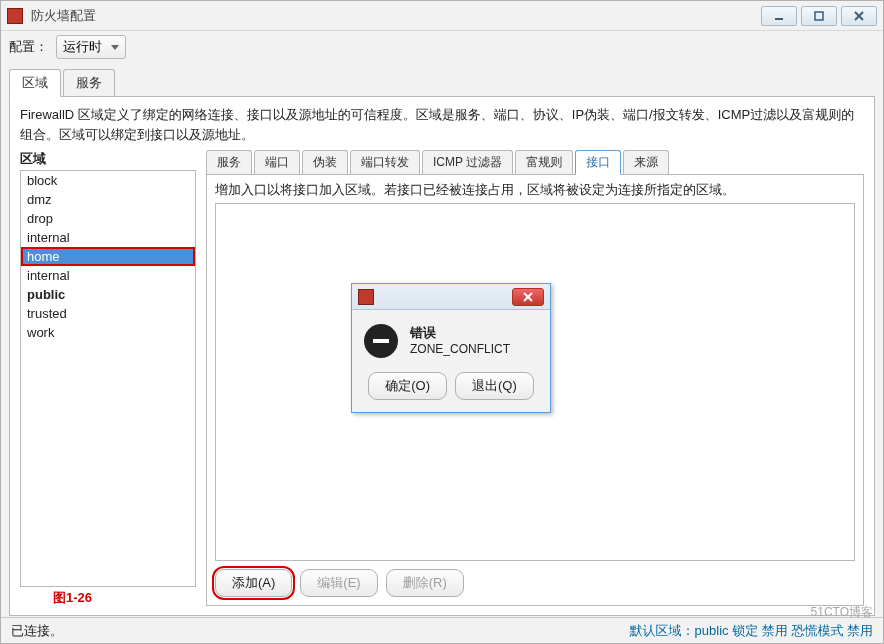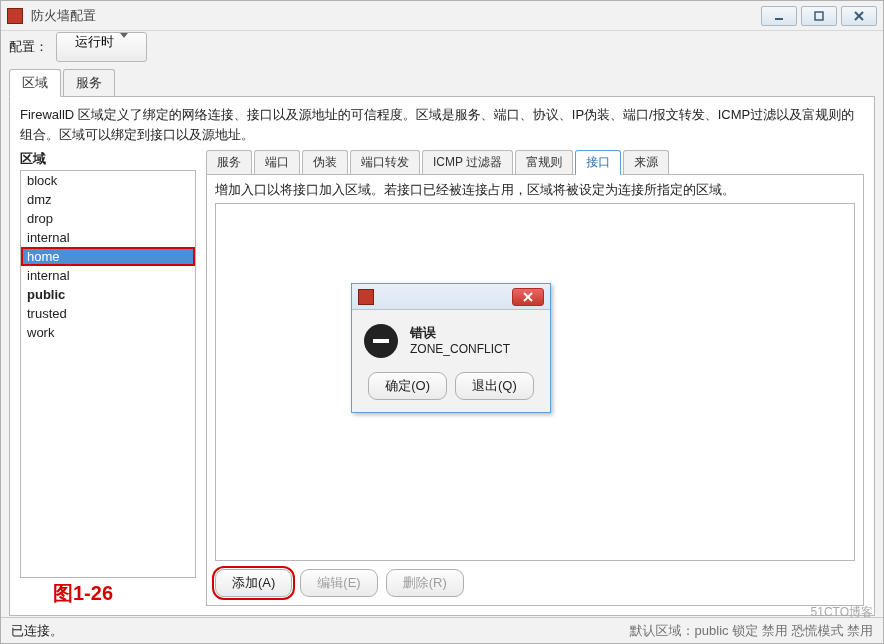--- a/index.html
+++ b/index.html
@@ -7,54 +7,54 @@
   .window { width: 884px; height: 644px; background: #f2f2f2; border: 1px solid #b0b0b0; display: flex; flex-direction: column; position: relative; }
   .titlebar { height: 30px; background: #f2f2f2; display: flex; align-items: center; padding: 0 6px; border-bottom: 1px solid #d8d8d8; }
   .titlebar .icon { width: 16px; height: 16px; background: #c0392b; margin-right: 8px; border: 1px solid #7a1f14; }
   .titlebar .title { flex: 1; color: #444; }
   .winbtn { width: 36px; height: 20px; margin-left: 4px; border: 1px solid #a8b8c4; background: linear-gradient(#f4f8fb,#dce6ee); display: flex; align-items: center; justify-content: center; border-radius: 2px; cursor: pointer; }
   .winbtn svg { width: 14px; height: 14px; }
   .menubar { height: 26px; display: flex; align-items: center; padding: 0 8px; gap: 16px; }
   .menubar span { color: #222; cursor: pointer; }
   .configrow { height: 32px; display: flex; align-items: center; padding: 0 8px; gap: 8px; }
   .configrow .lbl { color: #222; }
-  .dropdown { height: 30px; min-width: 70px; border: 1px solid #b8b8b8; background: linear-gradient(#fdfdfd,#ececec); border-radius: 3px; display: flex; align-items: flex-start; padding: 0 18px; gap: 6px; cursor: pointer; }
+  .dropdown { height: 24px; min-width: 70px; border: 1px solid #b8b8b8; background: linear-gradient(#fdfdfd,#ececec); border-radius: 3px; display: flex; align-items: center; padding: 0 6px; gap: 6px; cursor: pointer; }
   .dropdown .chev { width: 0; height: 0; border-left: 4px solid transparent; border-right: 4px solid transparent; border-top: 5px solid #666; margin-left: auto; }
   .tabs-outer { padding: 6px 8px 0 8px; display: flex; gap: 2px; }
   .tab-o { padding: 4px 12px; border: 1px solid #b8b8b8; border-bottom: none; background: #f2f2f2; border-radius: 3px 3px 0 0; cursor: pointer; color: #333; }
   .tab-o.active { background: #fff; border-bottom: 1px solid #fff; position: relative; z-index: 2; }
   .panel-o { margin: 0 8px 0 8px; border: 1px solid #b8b8b8; background: #fff; flex: 1; padding: 8px 10px; position: relative; top: -1px; display: flex; flex-direction: column; overflow: hidden; }
   .desc { color: #222; line-height: 1.5; margin-bottom: 6px; }
   .split { flex: 1; display: flex; gap: 10px; overflow: hidden; }
   .leftcol { width: 176px; display: flex; flex-direction: column; }
   .leftcol .hdr { font-weight: bold; color: #222; margin-bottom: 2px; }
   .zonelist { flex: 1; border: 1px solid #b8b8b8; background: #fff; overflow: auto; }
   .zonelist .item { padding: 2px 6px; color: #222; cursor: pointer; }
   .zonelist .item.selected { background: #4a90d9; color: #fff; }
   .zonelist .item.selected.hl { outline: 2px solid #d60000; outline-offset: -2px; }
   .zonelist .item.bold { font-weight: bold; }
-  .figlabel { color: #d60000; font-weight: bold; margin-top: 2px; font-size: 20px; padding-left: 33px; }
+  .figlabel { color: #d60000; font-weight: bold; margin-top: 2px; font-size: 13px; padding-left: 33px; }
   .rightcol { flex: 1; display: flex; flex-direction: column; overflow: hidden; }
   .tabs-inner { display: flex; gap: 2px; }
   .tab-i { padding: 3px 10px; border: 1px solid #b8b8b8; border-bottom: none; background: #f2f2f2; border-radius: 3px 3px 0 0; cursor: pointer; color: #333; font-size: 12px; }
   .tab-i.active { background: #fff; border-color: #5a9fe0; border-bottom: 1px solid #fff; position: relative; z-index: 3; color: #2b6ea8; }
   .panel-i { flex: 1; border: 1px solid #b8b8b8; background: #fff; position: relative; top: -1px; padding: 6px 8px 0 8px; display: flex; flex-direction: column; overflow: hidden; }
   .subdesc { color: #222; margin-bottom: 4px; }
   .table { flex: 1; border: 1px solid #b8b8b8; display: flex; flex-direction: column; overflow: hidden; }
   .table .thead { display: flex; border-bottom: 1px solid #b8b8b8; background: #f2f2f2; }
   .table .thead .th { padding: 4px 8px; color: #888; font-weight: bold; border-right: 1px solid #d0d0d0; }
   .th1 { width: 120px; } .th2 { flex: 1; }
   .table .tbody { flex: 1; background: #fff; }
   .btnrow { display: flex; gap: 8px; padding: 8px 0 8px 0; }
   .btn { padding: 4px 16px; border: 1px solid #b0b0b0; background: linear-gradient(#fdfdfd,#ebebeb); border-radius: 9px; color: #222; cursor: pointer; }
   .btn.disabled { color: #9e9e9e; cursor: default; }
   .btn.hl { outline: 2px solid #d60000; outline-offset: 1px; }
   .statusbar { height: 26px; border-top: 1px solid #c8c8c8; background: #f2f2f2; display: flex; align-items: center; padding: 0 10px; }
   .statusbar .left { flex: 1; color: #222; }
-  .statusbar .right { color: #737373; }
+  .statusbar .right { color: #0369a1; }
   
   .dialog { position: absolute; left: 350px; top: 282px; width: 200px; background: #f2f2f2; border: 1px solid #5a9fe0; box-shadow: 2px 2px 4px rgba(0,0,0,0.25); }
   .dialog .dtitle { height: 26px; background: linear-gradient(#e8f0f8,#dce6f0); display: flex; align-items: center; padding: 0 6px; border-bottom: 1px solid #b0c4d4; }
   .dialog .dtitle .dicon { width: 16px; height: 16px; background: #c0392b; border: 1px solid #7a1f14; }
   .dialog .dtitle .sp { flex: 1; }
   .dialog .dtitle .xbtn { width: 32px; height: 18px; background: linear-gradient(#e66,#c0392b); border: 1px solid #b32d1f; border-radius: 3px; display: flex; align-items: center; justify-content: center; cursor: pointer; }
   .dialog .dtitle .xbtn svg { width: 12px; height: 12px; }
   .dialog .dbody { padding: 14px 12px 10px 12px; display: flex; gap: 12px; align-items: flex-start; }
   .erricon { width: 34px; height: 34px; border-radius: 50%; background: #222; display: flex; align-items: center; justify-content: center; flex-shrink: 0; }
   .erricon .bar { width: 16px; height: 4px; background: #fff; }

